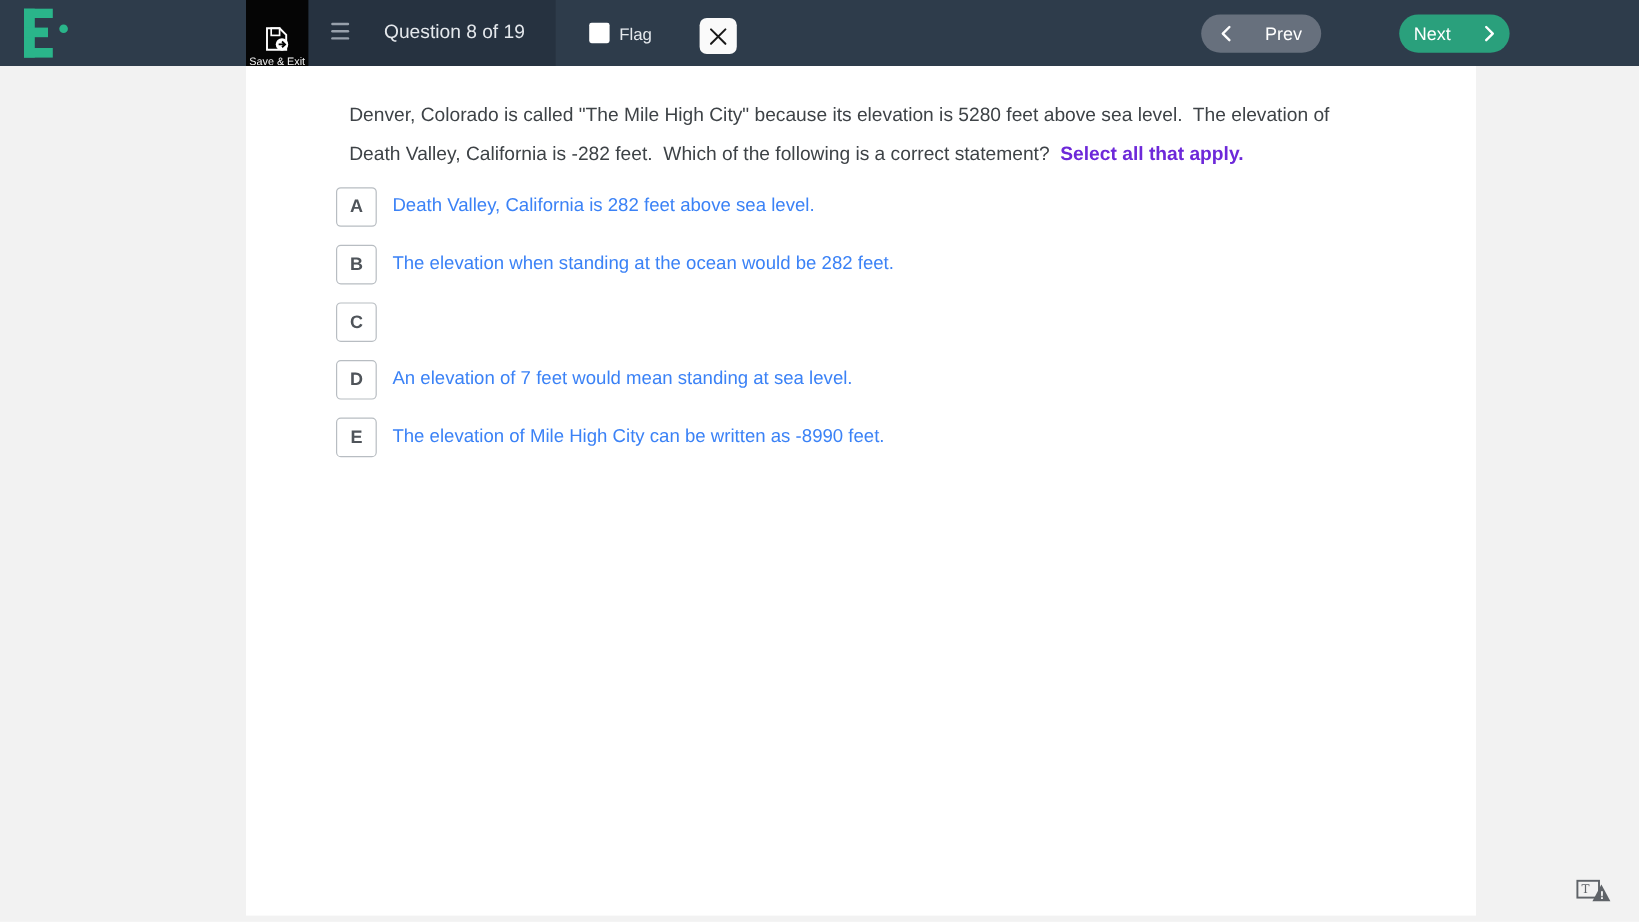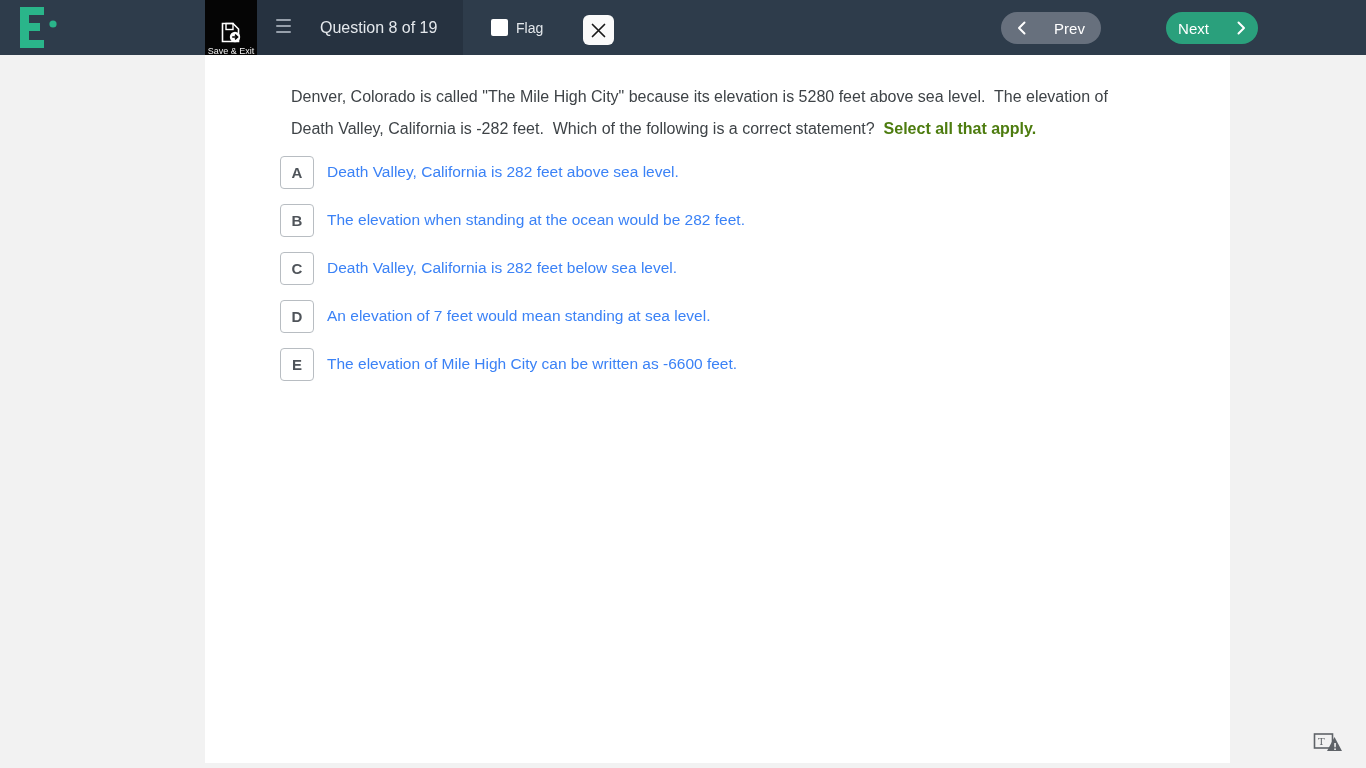--- a/index.html
+++ b/index.html
@@ -102,21 +102,21 @@
     width: 1025px; height: 708px;
     background: #ffffff;
   }
   .question {
     position: absolute; left: 86px; top: 26px;
     width: 856px;
     font-size: 16px; line-height: 32px;
     color: #3e4347;
     white-space: pre-wrap;
   }
-  .question b { color: #4d7c0f; }
+  .question b { color: #6d28d9; }
   .options {
     position: absolute; left: 75px; top: 100px;
     width: 880px;
   }
   .option-row {
     display: flex; align-items: center;
     height: 34px;
     margin-bottom: 14px;
     cursor: pointer;
   }
@@ -211,31 +211,30 @@
     <div class="option-text">Death Valley, California is 282 feet above sea level.</div>
   </div>
 
   <div class="option-row">
     <div class="option-letter">B</div>
     <div class="option-text">The elevation when standing at the ocean would be 282 feet.</div>
   </div>
 
   <div class="option-row">
     <div class="option-letter">C</div>
-    <div class="option-text">Death Valley, California is 282 feet below sea level.</div>
   </div>
 
   <div class="option-row">
     <div class="option-letter">D</div>
     <div class="option-text">An elevation of 7 feet would mean standing at sea level.</div>
   </div>
 
   <div class="option-row">
     <div class="option-letter">E</div>
-    <div class="option-text">The elevation of Mile High City can be written as -6600 feet.</div>
+    <div class="option-text">The elevation of Mile High City can be written as -8990 feet.</div>
   </div>
 </div>
 </main>
 
 <button class="font-warning">
   <svg width="30" height="26" viewBox="0 0 30 26">
     <rect x="1.5" y="4" width="18" height="14" fill="none" stroke="#5f6368" stroke-width="1.6"></rect>
     <text x="5" y="14.5" font-family="DejaVu Serif, serif" font-size="10" fill="#5f6368">T</text>
     <path d="M21.5 7 L29 21 H14 Z" fill="#5f6368"></path>
     <text x="20" y="19.5" font-family="DejaVu Sans, sans-serif" font-size="9" font-weight="bold" fill="#f2f2f2">!</text>

